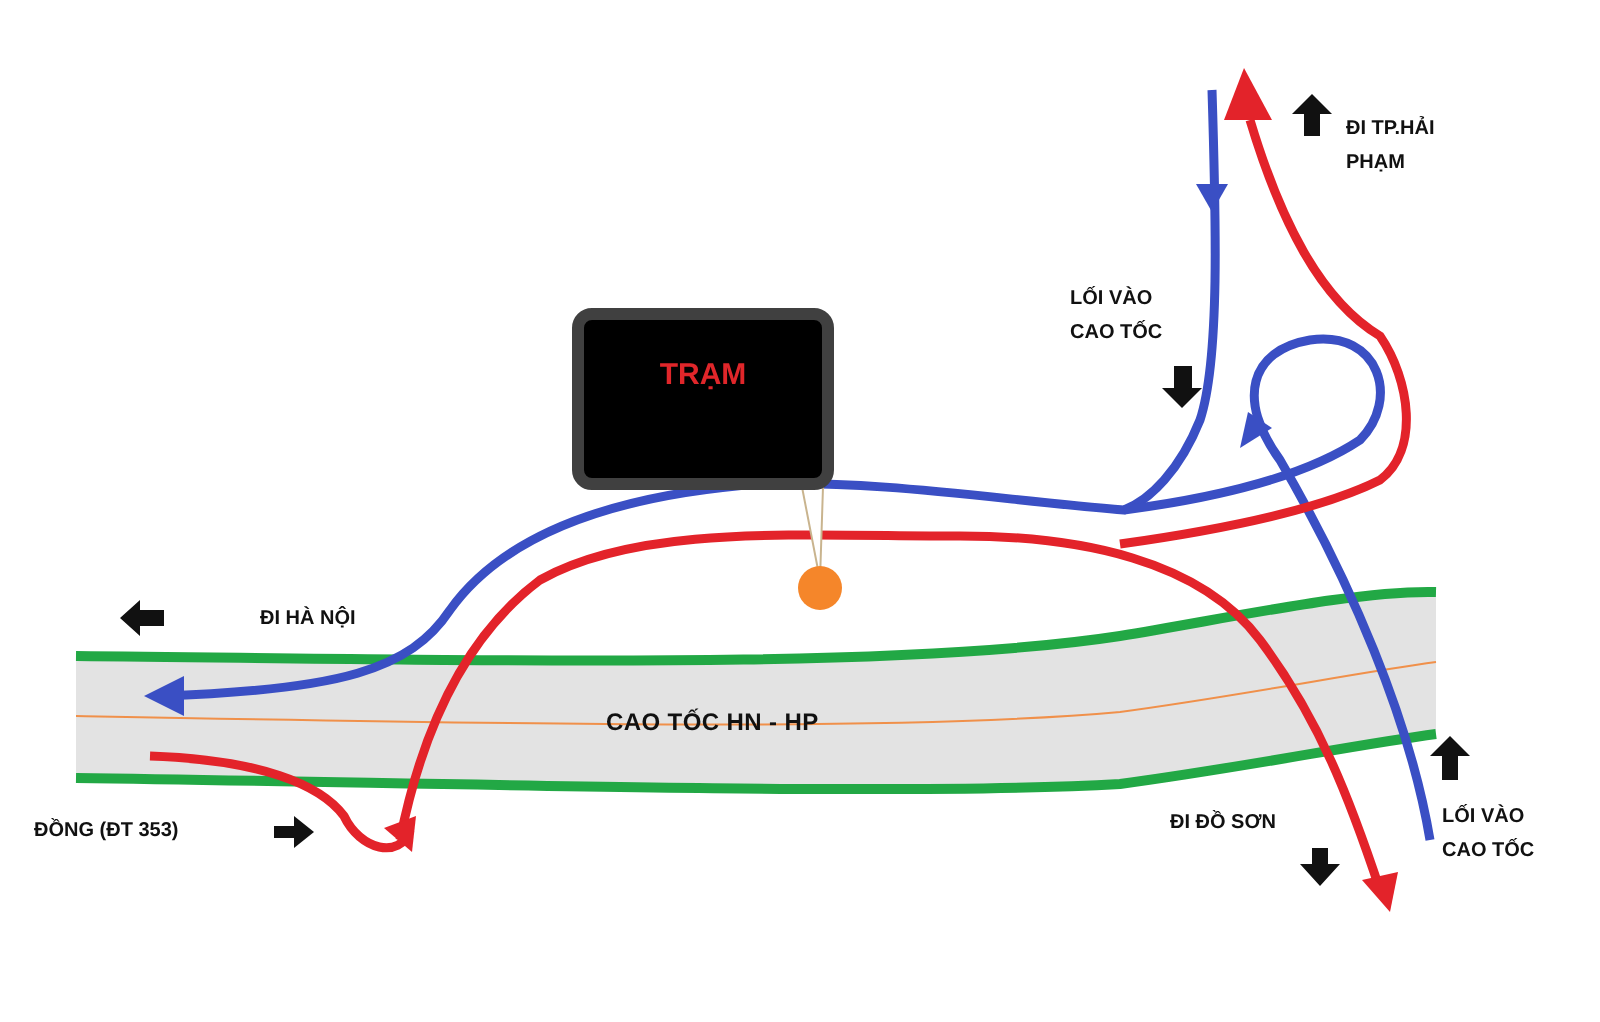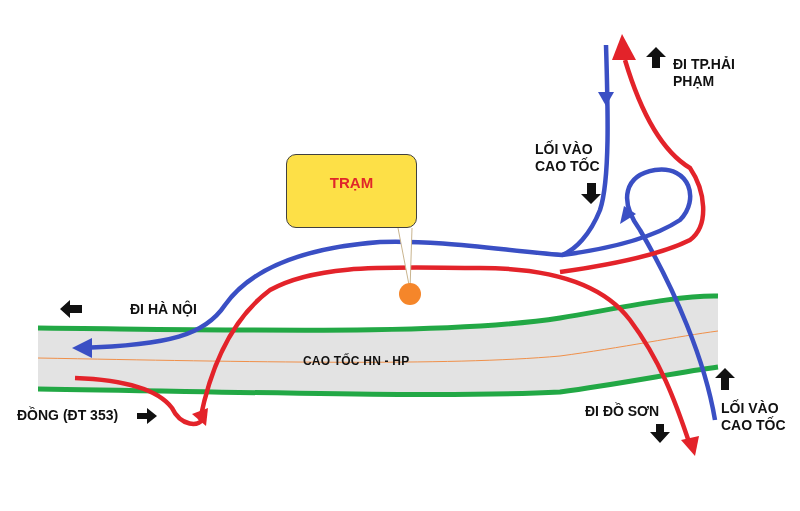--- a/index.html
+++ b/index.html
@@ -1,19 +1,19 @@
 <!DOCTYPE html>
 <html><head>
 <meta charset="utf-8">
 <style>
   html, body { margin: 0; padding: 0; background: #ffffff; }
   body { width: 800px; height: 511px; position: relative; overflow: hidden; font-family: "Liberation Sans", "DejaVu Sans", sans-serif; }
   svg.map { position: absolute; left: 0; top: 0; width: 800px; height: 511px; }
-  .label { position: absolute; font-weight: bold; color: #111; font-size: 14px; line-height: 17px; white-space: nowrap; }
-  .callout { position: absolute; left: 286px; top: 154px; width: 131px; height: 74px; border: 1px solid #404040; border-radius: 10px; background: #fde047; box-sizing: border-box; }
+  .label { position: absolute; font-weight: bold; color: #111; font-size: 10px; line-height: 17px; white-space: nowrap; }
+  .callout { position: absolute; left: 286px; top: 154px; width: 131px; height: 91px; border: 6px solid #404040; border-radius: 10px; background: #000000; box-sizing: border-box; }
   .callout-text { position: absolute; left: 0; right: 0; top: 18px; text-align: center; color: #e0262a; font-weight: bold; font-size: 15px; line-height: 20px; }
   .hw-title { position: absolute; left: 303px; top: 354px; font-weight: bold; font-size: 12px; color: #111; letter-spacing: 0.2px; }
 </style>
 </head>
 <body>
 
 <svg class="map" viewBox="0 0 800 511" xmlns="http://www.w3.org/2000/svg">
 
   <path d="M38,328 C250,330 450,335 560,318 C620,308 680,295 718,296 L718,367 C680,372 620,384 560,392 C450,398 250,392 38,389 Z" fill="#e3e3e3"></path>
   <path d="M38,328 C250,330 450,335 560,318 C620,308 680,295 718,296" fill="none" stroke="#22a845" stroke-width="5"></path>

